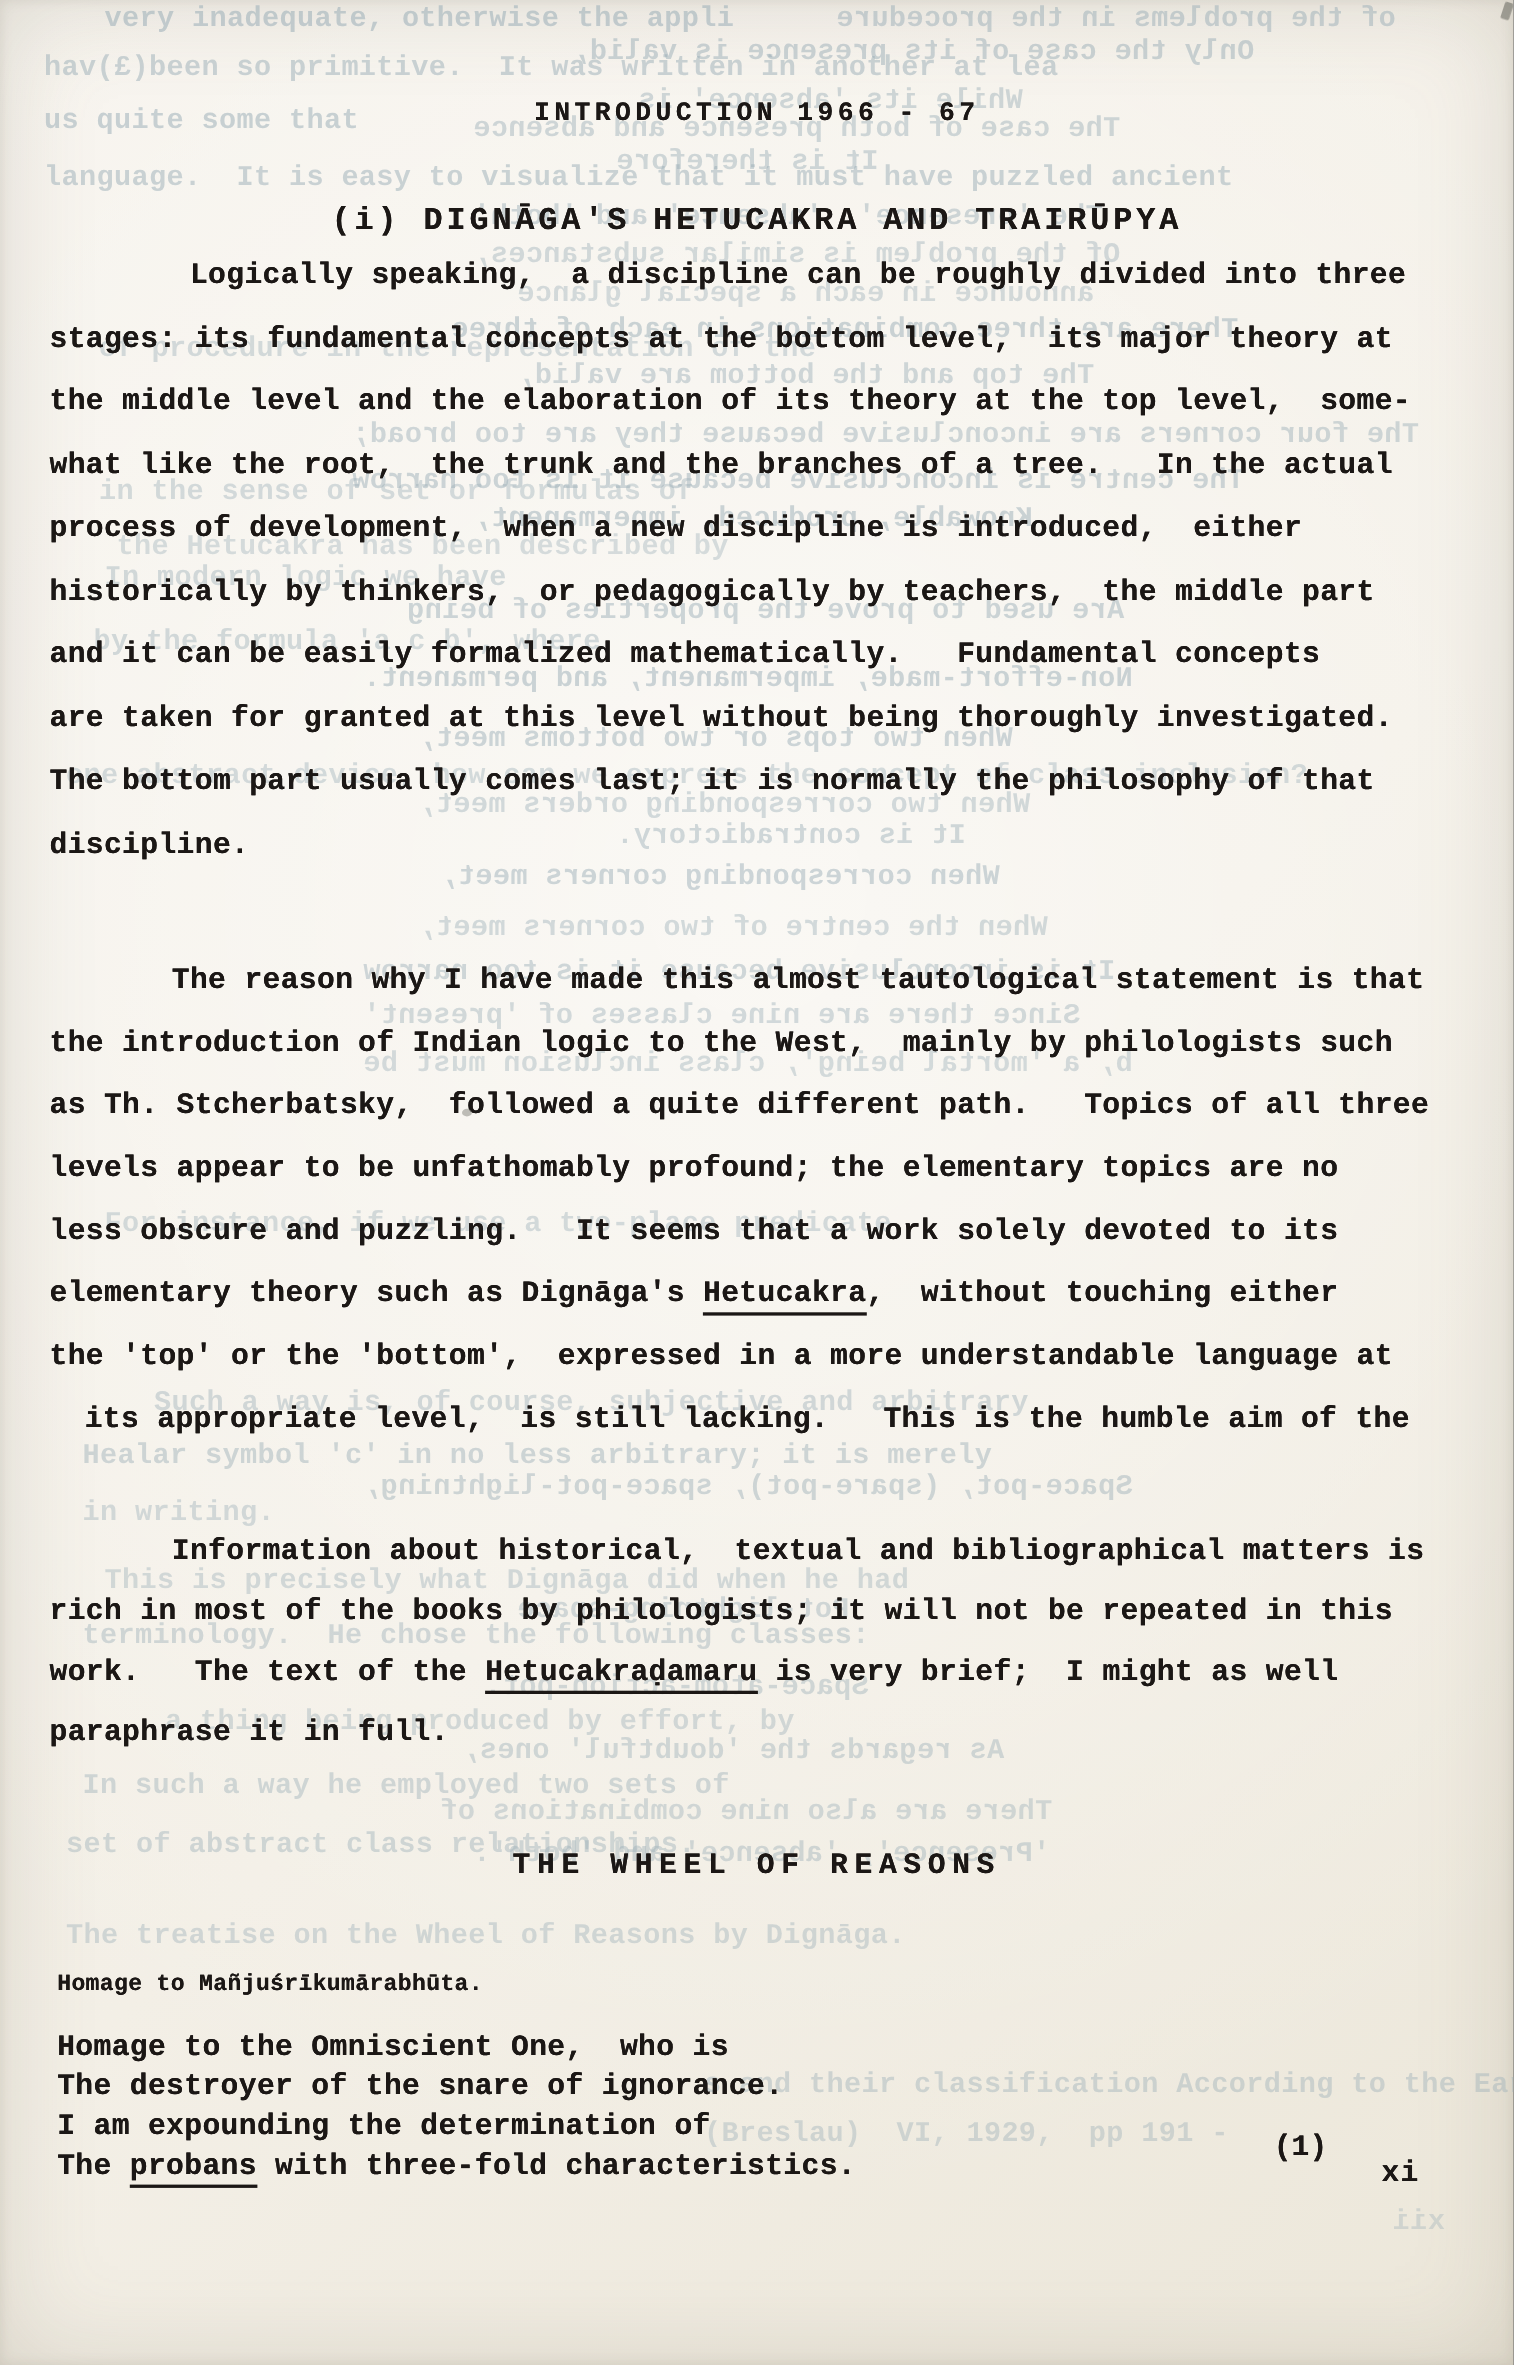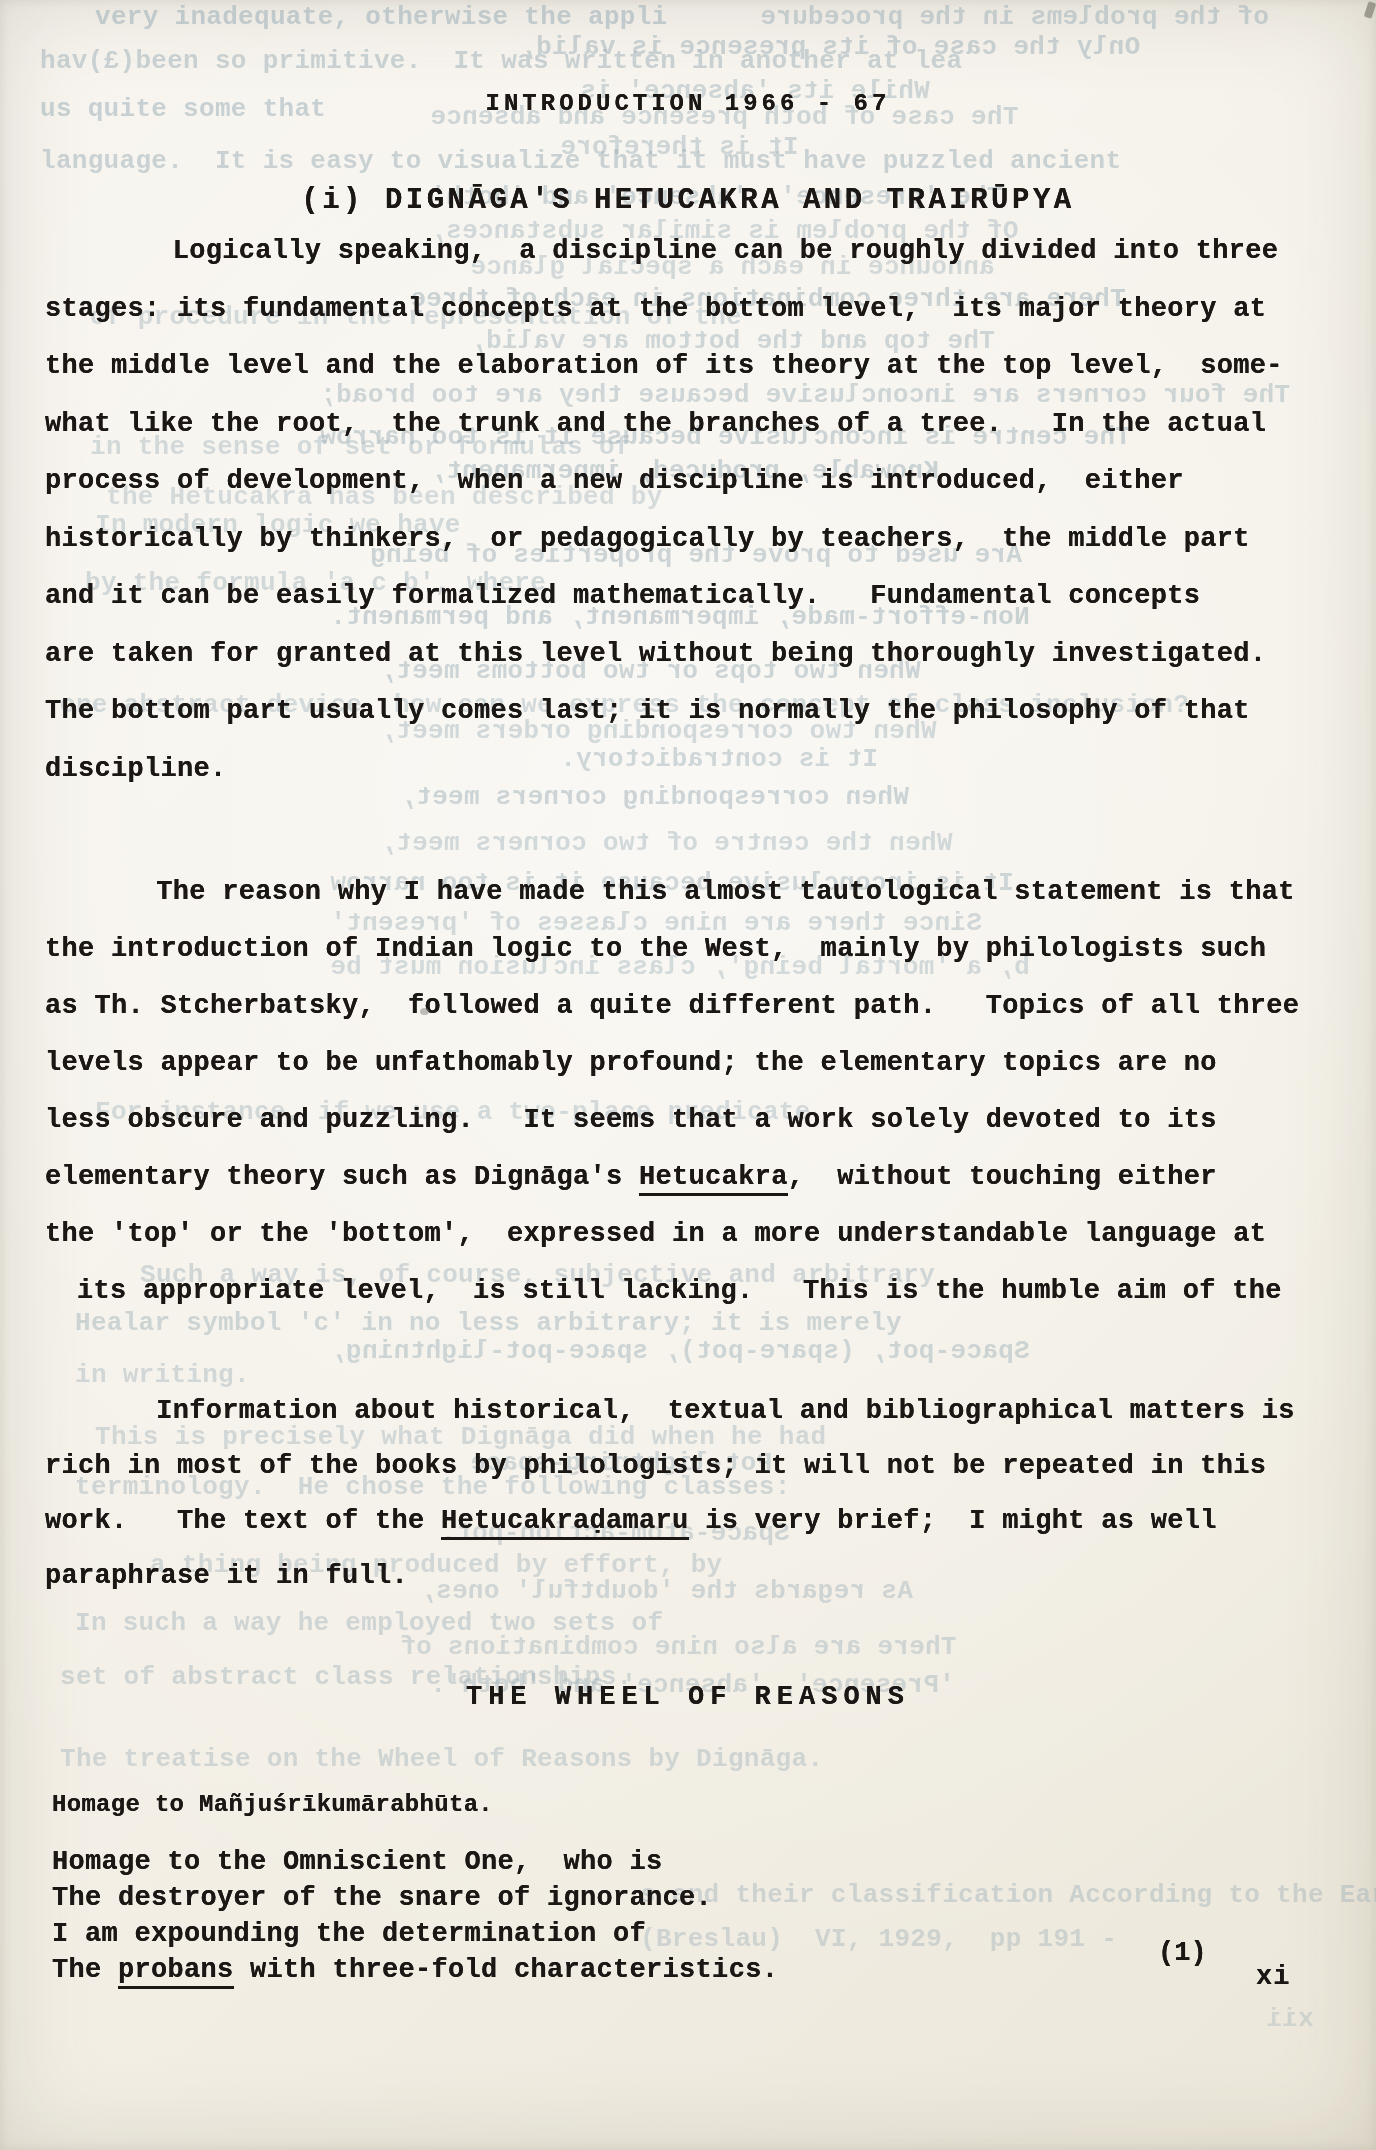--- a/index.html
+++ b/index.html
@@ -43,21 +43,21 @@
   }
   .line.indent{padding-left:40px;text-align:center;}
   .u{border-bottom:3px solid #1b1715;padding-bottom:1px;}
   .wheel-heading{
     top:1677px;left:0;width:100%;text-align:center;
     font-size:27px;font-weight:700;letter-spacing:6px;line-height:40px;
     text-shadow:0 0 0.5px #1b1715;
   }
   .homage-line{
     top:1783px;left:52px;
-    font-size:24px;font-weight:700;letter-spacing:0.3px;line-height:44px;
+    font-size:21px;font-weight:700;letter-spacing:0.3px;line-height:44px;
     white-space:pre;text-shadow:0 0 0.5px #1b1715;
   }
   .verse-block{position:absolute;top:1844px;left:52px;z-index:2;}
   .verse-block .line{line-height:36px;height:36px;}
   .verse-number{
     top:1938px;left:1158px;
     font-size:27px;font-weight:700;text-shadow:0 0 0.5px #1b1715;
   }
   .page-number{
     top:1962px;left:1256px;

